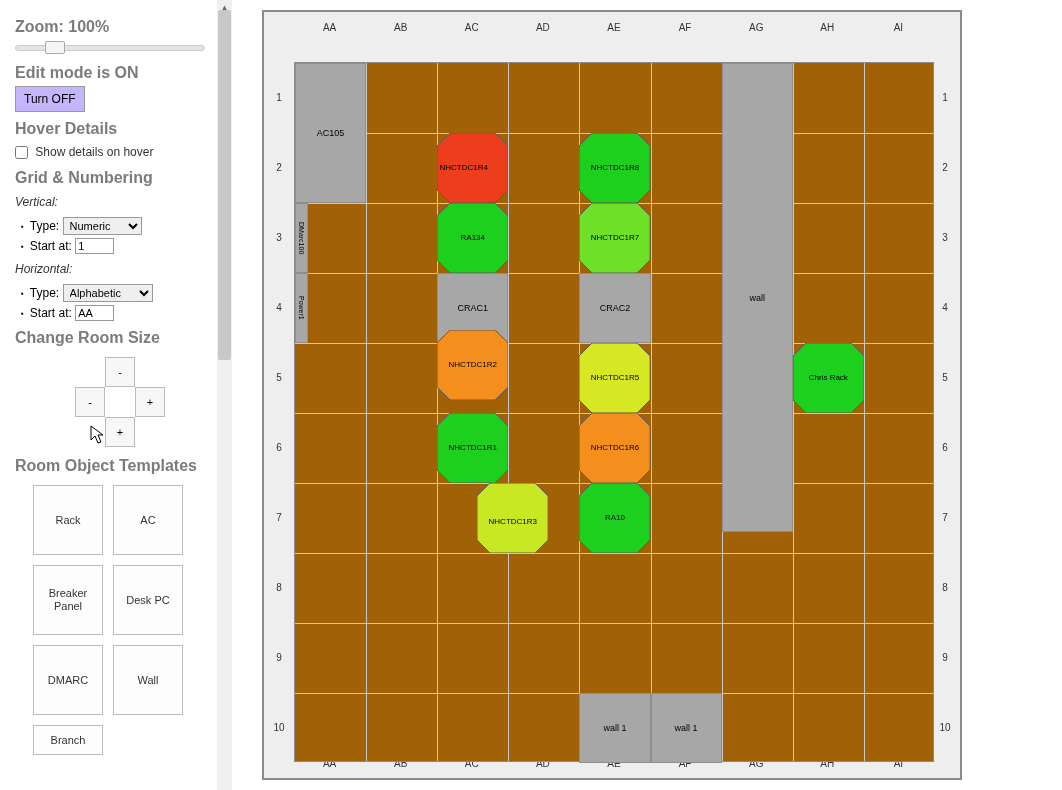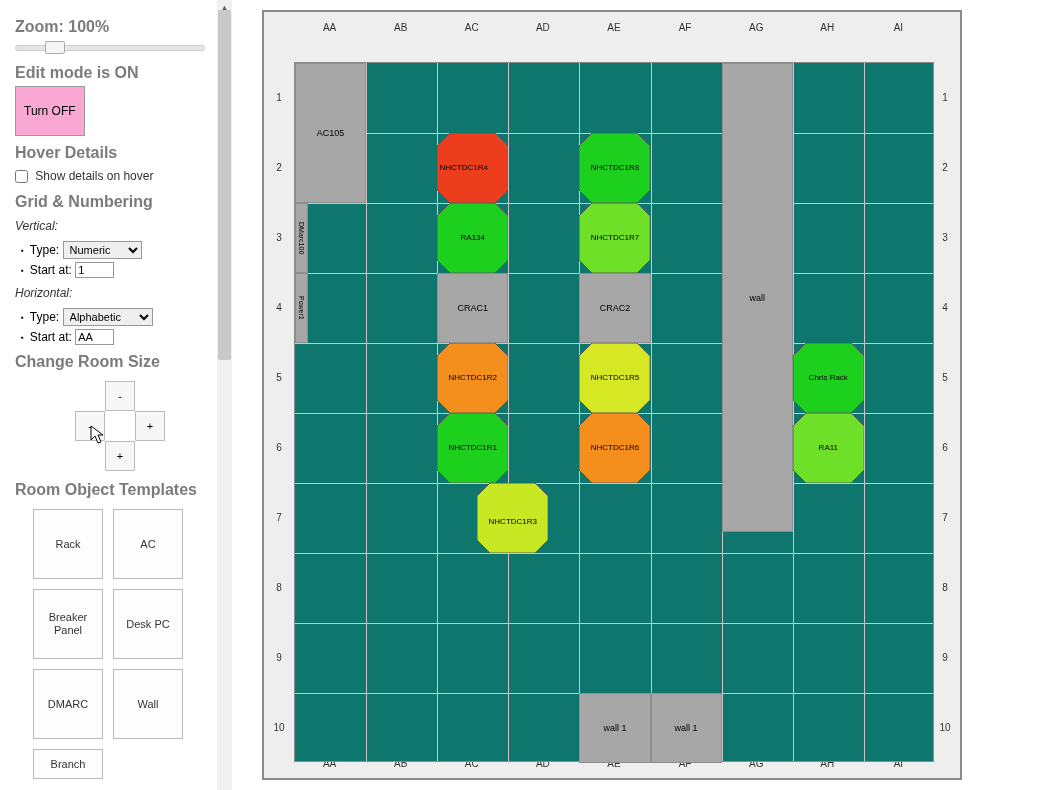--- a/index.html
+++ b/index.html
@@ -74,23 +74,23 @@
   position: absolute;
   top: 1px;
   left: 30px;
   width: 20px;
   height: 13px;
   background: #f5f5f5;
   border: 1px solid #aaa;
   border-radius: 2px;
 }
 .btn {
-  background: #f9a8d4;
+  background: #c4b5fd;
   border: 1px solid #999;
-  padding: 17px 8px;
+  padding: 5px 8px;
   font-size: 12px;
   cursor: pointer;
   font-family: inherit;
 }
 .sidebar-label {
   font-size: 12px;
   color: #333;
   display: inline-block;
   margin: 2px 0;
 }
@@ -188,21 +188,21 @@
   display: flex;
   align-items: center;
   justify-content: center;
 }
 .grid {
   position: absolute;
   top: 50px;
   left: 30px;
   width: 640px;
   height: 700px;
-  background: #0f766e;
+  background: #a16207;
   border: 1px solid #8b8b8b;
 }
 .gridline-v, .gridline-h {
   position: absolute;
   background: #c8c8c8;
 }
 .gridline-v { width: 1px; height: 100%; top: 0; }
 .gridline-h { height: 1px; width: 100%; left: 0; }
 .obj {
   position: absolute;
@@ -410,21 +410,21 @@
     <polygon points="13,0 58.111111111111114,0 71.11111111111111,13 71.11111111111111,57 58.111111111111114,70 13,70 0,57 0,13" fill="#1ed01e" stroke="#5a5a5a" stroke-width="1"></polygon>
   </svg>
           <div class="rack-label">RA134</div>
         </div>
         <div class="rack" style="left: 284.444px; top: 140px; width: 71.1111px; height: 70px;">
           <svg width="71.11111111111111" height="70" viewBox="0 0 71.11111111111111 70">
     <polygon points="13,0 58.111111111111114,0 71.11111111111111,13 71.11111111111111,57 58.111111111111114,70 13,70 0,57 0,13" fill="#6ee028" stroke="#5a5a5a" stroke-width="1"></polygon>
   </svg>
           <div class="rack-label">NHCTDC1R7</div>
         </div>
-        <div class="rack" style="left: 142.222px; top: 280px; width: 71.1111px; height: 70px;">
+        <div class="rack" style="left: 142.222px; top: 267px; width: 71.1111px; height: 70px;">
           <svg width="71.11111111111111" height="70" viewBox="0 0 71.11111111111111 70">
     <polygon points="13,0 58.111111111111114,0 71.11111111111111,13 71.11111111111111,57 58.111111111111114,70 13,70 0,57 0,13" fill="#f48f1e" stroke="#5a5a5a" stroke-width="1"></polygon>
   </svg>
           <div class="rack-label">NHCTDC1R2</div>
         </div>
         <div class="rack" style="left: 284.444px; top: 280px; width: 71.1111px; height: 70px;">
           <svg width="71.11111111111111" height="70" viewBox="0 0 71.11111111111111 70">
     <polygon points="13,0 58.111111111111114,0 71.11111111111111,13 71.11111111111111,57 58.111111111111114,70 13,70 0,57 0,13" fill="#d6e823" stroke="#5a5a5a" stroke-width="1"></polygon>
   </svg>
           <div class="rack-label">NHCTDC1R5</div>
@@ -440,31 +440,31 @@
     <polygon points="13,0 58.111111111111114,0 71.11111111111111,13 71.11111111111111,57 58.111111111111114,70 13,70 0,57 0,13" fill="#1ed01e" stroke="#5a5a5a" stroke-width="1"></polygon>
   </svg>
           <div class="rack-label">NHCTDC1R1</div>
         </div>
         <div class="rack" style="left: 284.444px; top: 350px; width: 71.1111px; height: 70px;">
           <svg width="71.11111111111111" height="70" viewBox="0 0 71.11111111111111 70">
     <polygon points="13,0 58.111111111111114,0 71.11111111111111,13 71.11111111111111,57 58.111111111111114,70 13,70 0,57 0,13" fill="#f48f1e" stroke="#5a5a5a" stroke-width="1"></polygon>
   </svg>
           <div class="rack-label">NHCTDC1R6</div>
         </div>
-        <div class="rack" style="left: 497.778px; top: 350px; width: 71.1111px; height: 70px;">
-          <svg width="71.11111111111111" height="70" viewBox="0 0 71.11111111111111 70">
-    <polygon points="13,0 58.111111111111114,0 71.11111111111111,13 71.11111111111111,57 58.111111111111114,70 13,70 0,57 0,13" fill="#6ee028" stroke="#5a5a5a" stroke-width="1"></polygon>
-  </svg>
-          <div class="rack-label">RA11</div>
-        </div>
         <div class="rack" style="left: 142.222px; top: 420px; width: 71.1111px; height: 78px; margin-left: 40px;">
           <svg width="71.11111111111111" height="70" viewBox="0 0 71.11111111111111 70">
     <polygon points="13,0 58.111111111111114,0 71.11111111111111,13 71.11111111111111,57 58.111111111111114,70 13,70 0,57 0,13" fill="#c8e823" stroke="#5a5a5a" stroke-width="1"></polygon>
   </svg>
           <div class="rack-label">NHCTDC1R3</div>
+        </div>
+        <div class="rack" style="left: 284.444px; top: 420px; width: 71.1111px; height: 70px;">
+          <svg width="71.11111111111111" height="70" viewBox="0 0 71.11111111111111 70">
+    <polygon points="13,0 58.111111111111114,0 71.11111111111111,13 71.11111111111111,57 58.111111111111114,70 13,70 0,57 0,13" fill="#1ed01e" stroke="#5a5a5a" stroke-width="1"></polygon>
+  </svg>
+          <div class="rack-label">RA10</div>
         </div>
       </div>
   </div>
 </div>
 
 <div class="cursor-img" id="cursor" style="left: 90px; top: 425px;">
   <svg viewBox="0 0 16 20" width="16" height="20">
     <path d="M1 1 L1 15 L5 11 L8 18 L11 17 L8 10 L13 10 Z" fill="#fff" stroke="#000" stroke-width="1"></path>
   </svg>
 </div>

